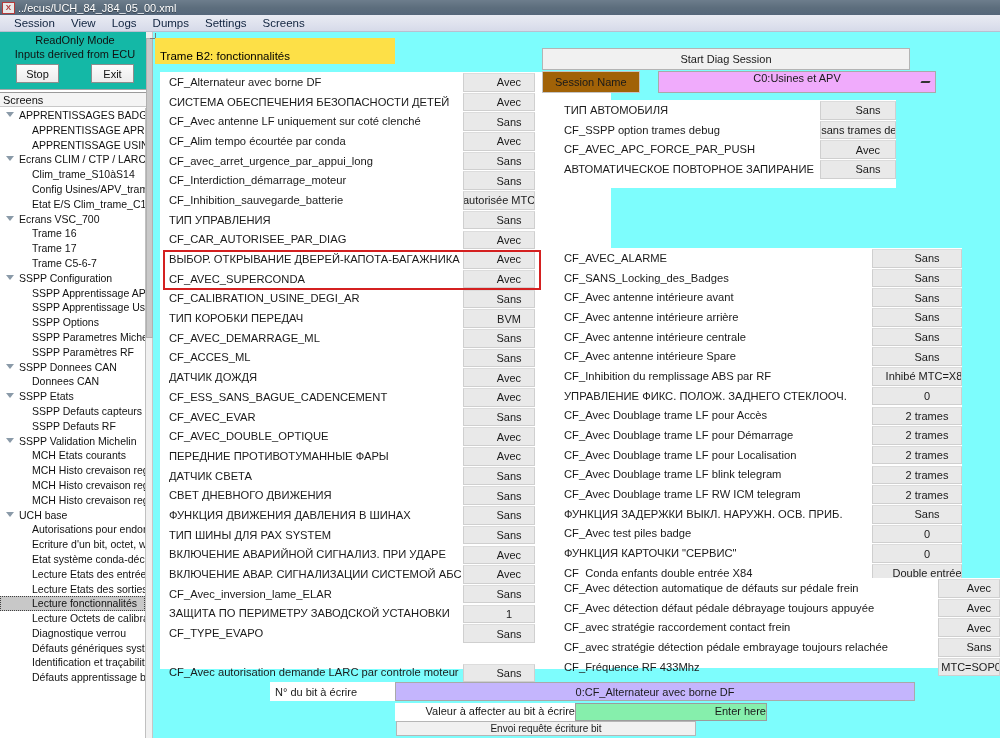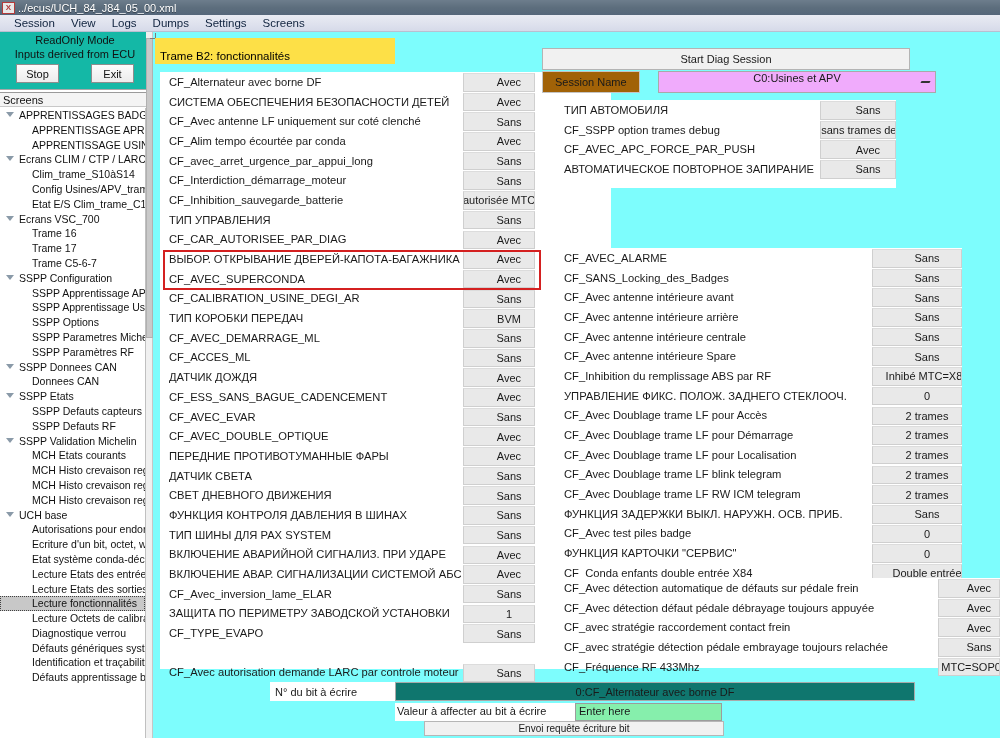--- a/index.html
+++ b/index.html
@@ -183,37 +183,37 @@
 
   
   .bitrow {
     position: absolute; left: 270px; top: 682px; width: 645px; height: 19px; display: flex;
   }
   .bitrow .lab {
     width: 125px; background: #ffffff; font-size: 11px; color: #1a1a1a;
     padding-left: 4px; line-height: 18px; border: 1px solid #ffffff;
   }
   .bitrow .combo {
-    flex: 1; background: #0f766e; border: 1px solid #a9a9a9;
+    flex: 1; background: #c4b5fd; border: 1px solid #a9a9a9;
     font-size: 11px; color: #1a1a1a; position: relative;
     display: flex; align-items: center; justify-content: center; cursor: default;
   }
   .valrow {
-    position: absolute; left: 395px; top: 703px; width: 327px; height: 18px; display: flex;
+    position: absolute; left: 395px; top: 703px; width: 372px; height: 18px; display: flex; text-align: right;
   }
   .valrow .lab2 {
     width: 180px; background: #ffffff; font-size: 11px; color: #1a1a1a;
     line-height: 17px; padding-left: 2px;
   }
   .valrow .inp {
     flex: 1; background: #86efac; border: 1px solid #9c9c9c;
     font-size: 11px; color: #1a1a1a; padding-left: 3px; line-height: 15px;
   }
   .sendbtn {
-    position: absolute; left: 424px; top: 721px; width: 300px; height: 15px;
+    position: absolute; left: 396px; top: 721px; width: 300px; height: 15px;
     background: #f1f1f1; border: 1px solid #b6b6b6;
     font-size: 10px; color: #1a1a1a;
     display: flex; align-items: center; justify-content: center; cursor: default;
   }
 </style>
 </head>
 <body>
 
 <div id="app">
 
@@ -377,21 +377,21 @@
       </div>
       <div class="row">
         <div class="lbl">ДАТЧИК СВЕТА</div>
         <div class="cell">Sans</div>
       </div>
       <div class="row">
         <div class="lbl">СВЕТ ДНЕВНОГО ДВИЖЕНИЯ</div>
         <div class="cell">Sans</div>
       </div>
       <div class="row">
-        <div class="lbl">ФУНКЦИЯ КОНТРОЛЯ ДАВЛЕНИЯ В ШИНАХ</div>
+        <div class="lbl">ФУНКЦИЯ ДВИЖЕНИЯ ДАВЛЕНИЯ В ШИНАХ</div>
         <div class="cell">Sans</div>
       </div>
       <div class="row">
         <div class="lbl">ТИП ШИНЫ ДЛЯ PAX SYSTEM</div>
         <div class="cell">Sans</div>
       </div>
       <div class="row">
         <div class="lbl">ВКЛЮЧЕНИЕ АВАРИЙНОЙ СИГНАЛИЗ. ПРИ УДАРЕ</div>
         <div class="cell">Avec</div>
       </div>

